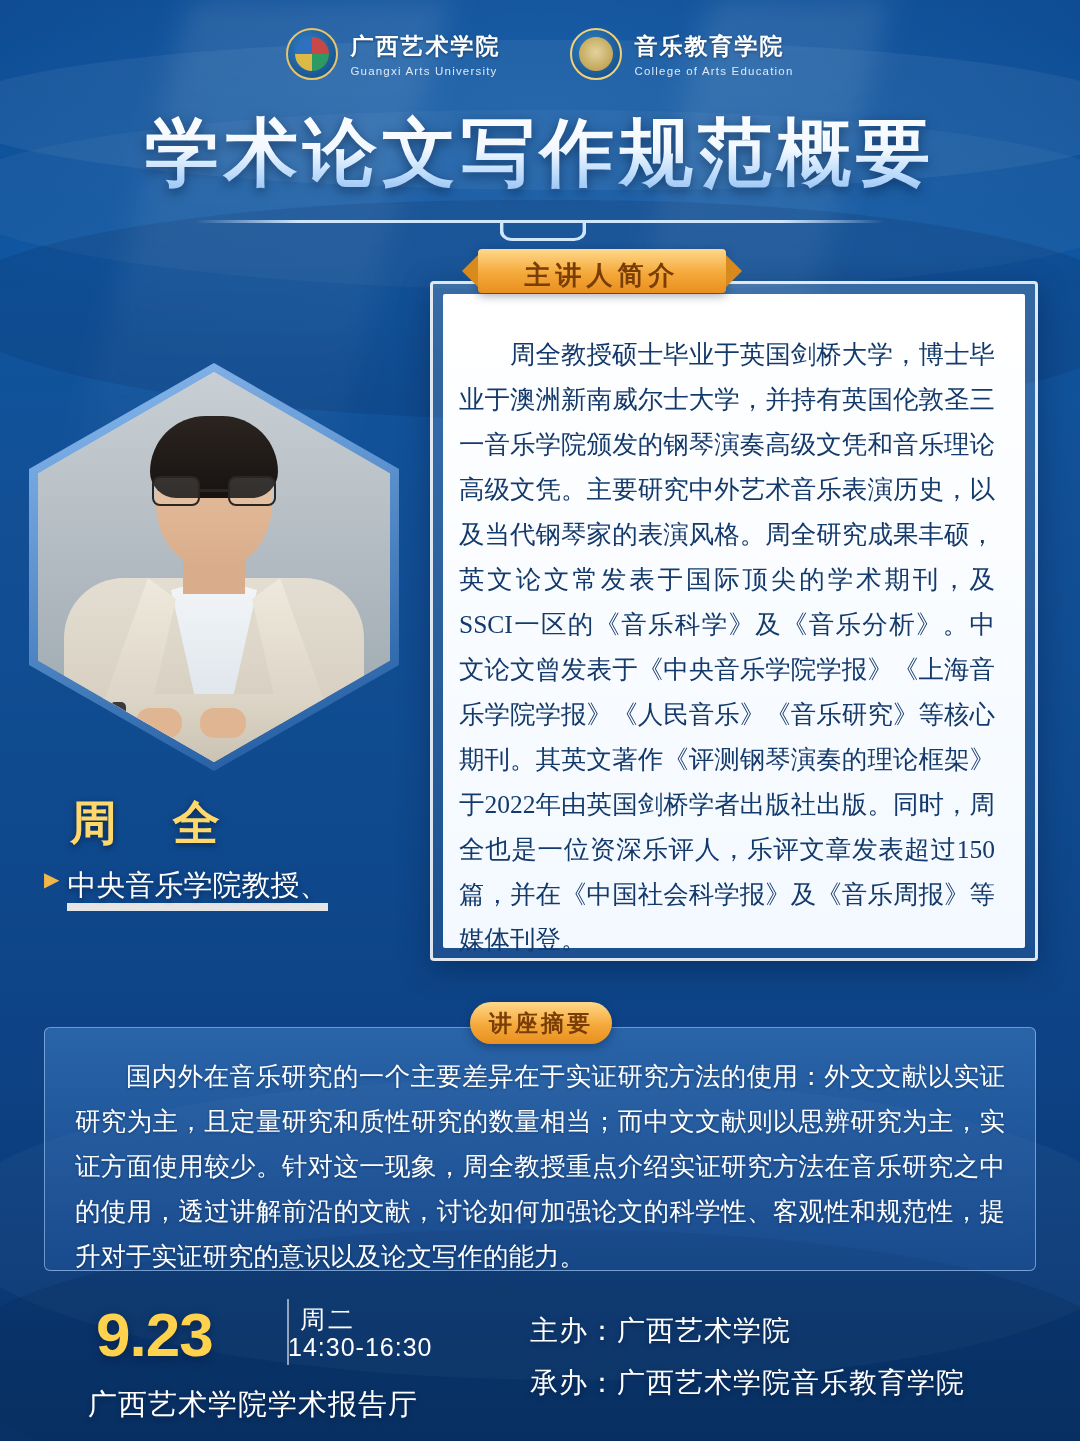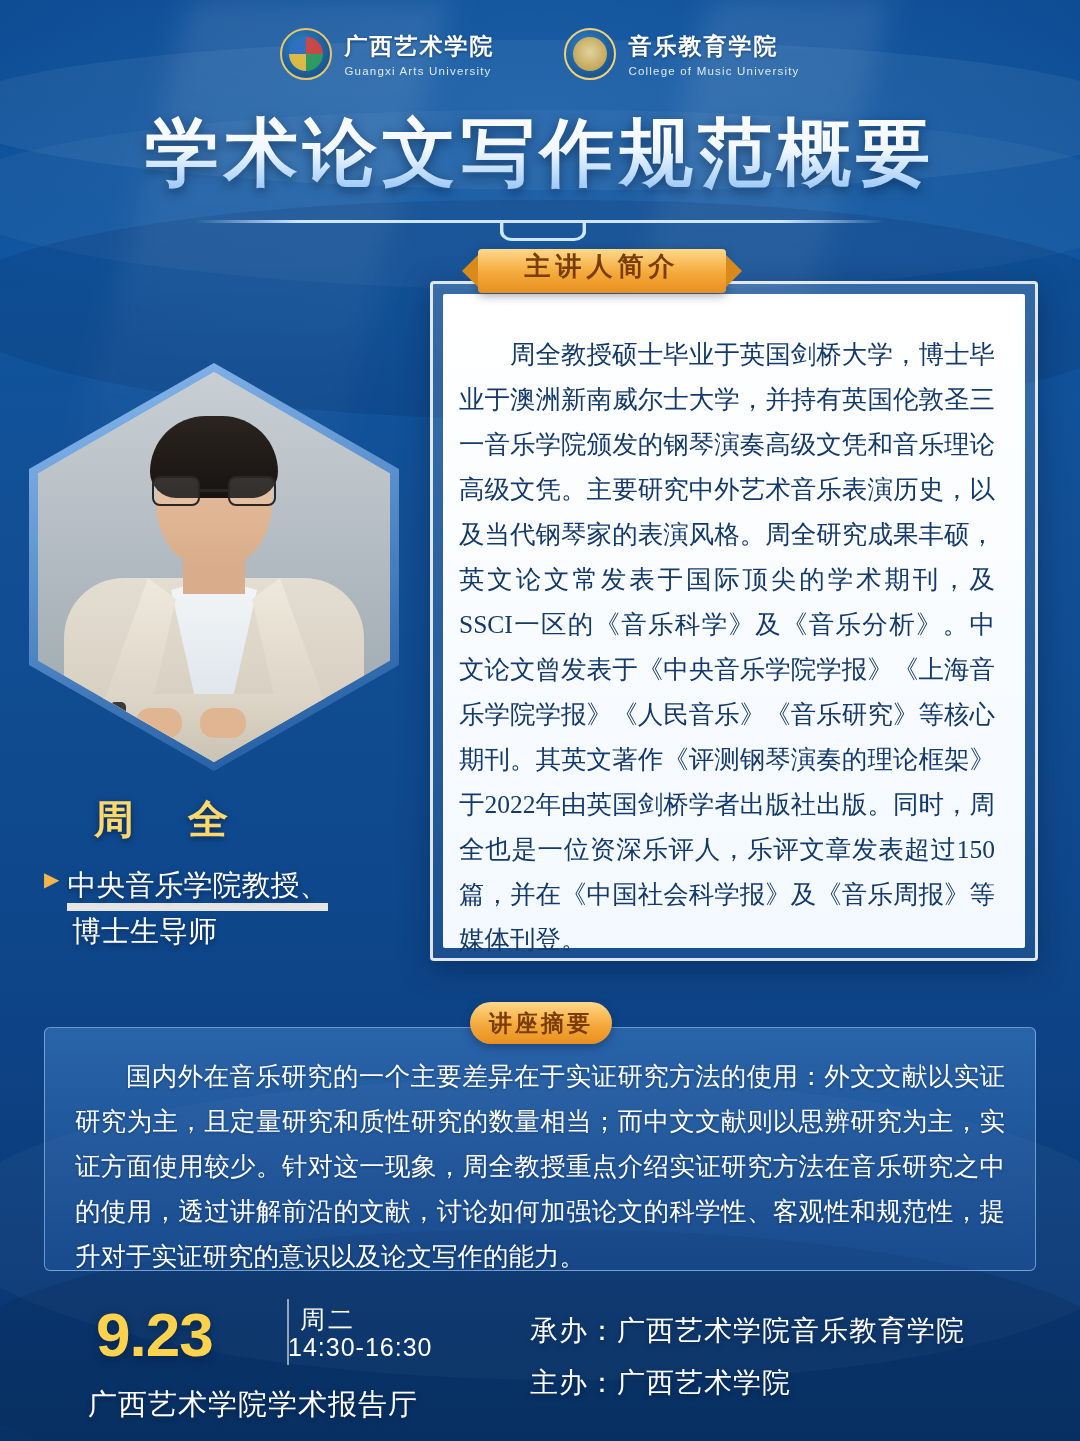--- a/index.html
+++ b/index.html
@@ -181,24 +181,23 @@
   .p-hand.l { left:50%; margin-left:-14px; }
   .p-hand.r { left:50%; margin-left:-78px; }
   .p-watch {
     position:absolute; top:330px; left:50%; margin-left:-104px;
     width:16px; height:34px; border-radius:5px; background:#3a3a3c;
   }
 
   .speaker-name {
     position: absolute; left: 70px; top: 792px; z-index: 7;
     font-family: "Liberation Serif", serif;
-    font-size: 40px; font-weight: bold; letter-spacing: 22px;
+    font-size: 47px; font-weight: bold; letter-spacing: 22px;
     color: #ffd86b;
     text-shadow: 0 2px 6px rgba(0,15,45,.6);
-    margin-left: 24px;
   }
   .speaker-role {
     position: absolute; left: 44px; top: 862px; z-index: 7;
     width: 380px;
   }
   .role-line {
     display: flex; align-items: flex-start; gap: 8px;
   }
   .role-arrow {
     color: #f3b64a; font-size: 20px; line-height: 34px;
@@ -209,21 +208,21 @@
     text-shadow: 0 2px 5px rgba(0,15,45,.55);
   }
   .role-text .u1 { border-bottom: 8px solid #e5e5e5; padding-bottom: 2px; }
 
   
   .intro-badge {
     position: absolute; left: 478px; top: 249px; z-index: 9;
     width: 248px; height: 44px;
     background: linear-gradient(180deg,#ffd88a 0%, #f4a93a 55%, #e88f1f 100%);
     border-radius: 4px;
-    display: flex; align-items: flex-start; justify-content: center;
+    display: flex; align-items: flex-end; justify-content: center;
     box-shadow: 0 3px 10px rgba(0,20,50,.35);
   }
   .intro-badge:before, .intro-badge:after {
     content:""; position:absolute; top: 6px; width: 0; height: 0;
   }
   .intro-badge:before { left:-16px; border-top:16px solid transparent; border-bottom:16px solid transparent; border-right:16px solid #d98a1c; }
   .intro-badge:after  { right:-16px; border-top:16px solid transparent; border-bottom:16px solid transparent; border-left:16px solid #d98a1c; }
   .intro-badge span {
     font-family: "Liberation Serif", serif;
     font-size: 26px; font-weight: bold; color: #7a3d06; letter-spacing: 5px;
@@ -335,21 +334,21 @@
       <div class="logo-text-cn">广西艺术学院</div>
       <div class="logo-text-en">Guangxi  Arts  University</div>
     </div>
   </div>
   <div class="logo-block">
     <div class="logo-mark gold">
       <div class="inner"></div>
     </div>
     <div>
       <div class="logo-text-cn">音乐教育学院</div>
-      <div class="logo-text-en">College of Music University</div>
+      <div class="logo-text-en">College of Arts Education</div>
     </div>
   </div>
 </div>
 
 <div class="title-wrap">
   <div class="main-title">学术论文写作规范概要</div>
   <div class="title-underline"></div>
 </div>
 
 <div class="photo-hex">
@@ -375,23 +374,20 @@
   </div>
 </div>
 
 <div class="speaker-name">周 全</div>
 
 <div class="speaker-role">
   <div class="role-line">
     <span class="role-arrow">▶</span>
     <span class="role-text"><span class="u1">中央音乐学院教授、</span></span>
   </div>
-  <div class="role-line" style="padding-left:28px;">
-    <span class="role-text">博士生导师</span>
-  </div>
 </div>
 
 <div class="intro-badge">
   <span>主讲人简介</span>
 </div>
 <div class="intro-card">
   <div class="intro-inner">
     <div class="intro-text">周全教授硕士毕业于英国剑桥大学，博士毕业于澳洲新南威尔士大学，并持有英国伦敦圣三一音乐学院颁发的钢琴演奏高级文凭和音乐理论高级文凭。主要研究中外艺术音乐表演历史，以及当代钢琴家的表演风格。周全研究成果丰硕，英文论文常发表于国际顶尖的学术期刊，及SSCI一区的《音乐科学》及《音乐分析》。中文论文曾发表于《中央音乐学院学报》《上海音乐学院学报》《人民音乐》《音乐研究》等核心期刊。其英文著作《评测钢琴演奏的理论框架》于2022年由英国剑桥学者出版社出版。同时，周全也是一位资深乐评人，乐评文章发表超过150篇，并在《中国社会科学报》及《音乐周报》等媒体刊登。</div>
   </div>
 </div>
@@ -404,19 +400,19 @@
 </div>
 
 <div class="footer">
   <div class="date-big">9.23</div>
   <div class="date-div"></div>
   <div class="date-week">周二</div>
   <div class="date-time">14:30-16:30</div>
   <div class="venue">广西艺术学院学术报告厅</div>
   <div class="org-block">
     <div class="org-line">
+      <span>主办：</span><span>广西艺术学院</span>
+    </div>
+    <div class="org-line">
       <span>承办：</span><span>广西艺术学院音乐教育学院</span>
     </div>
-    <div class="org-line">
-      <span>主办：</span><span>广西艺术学院</span>
-    </div>
   </div>
 </div>
 
 </body></html>

